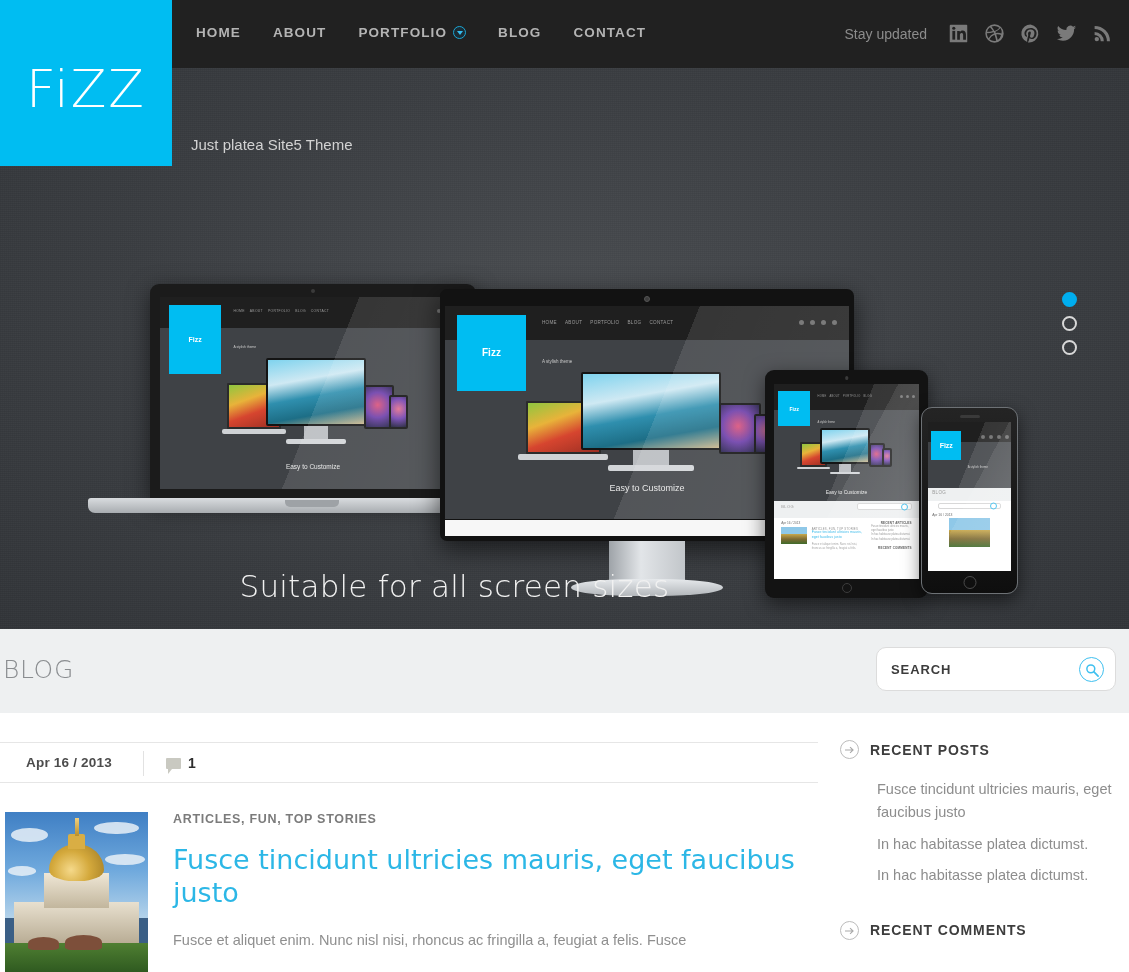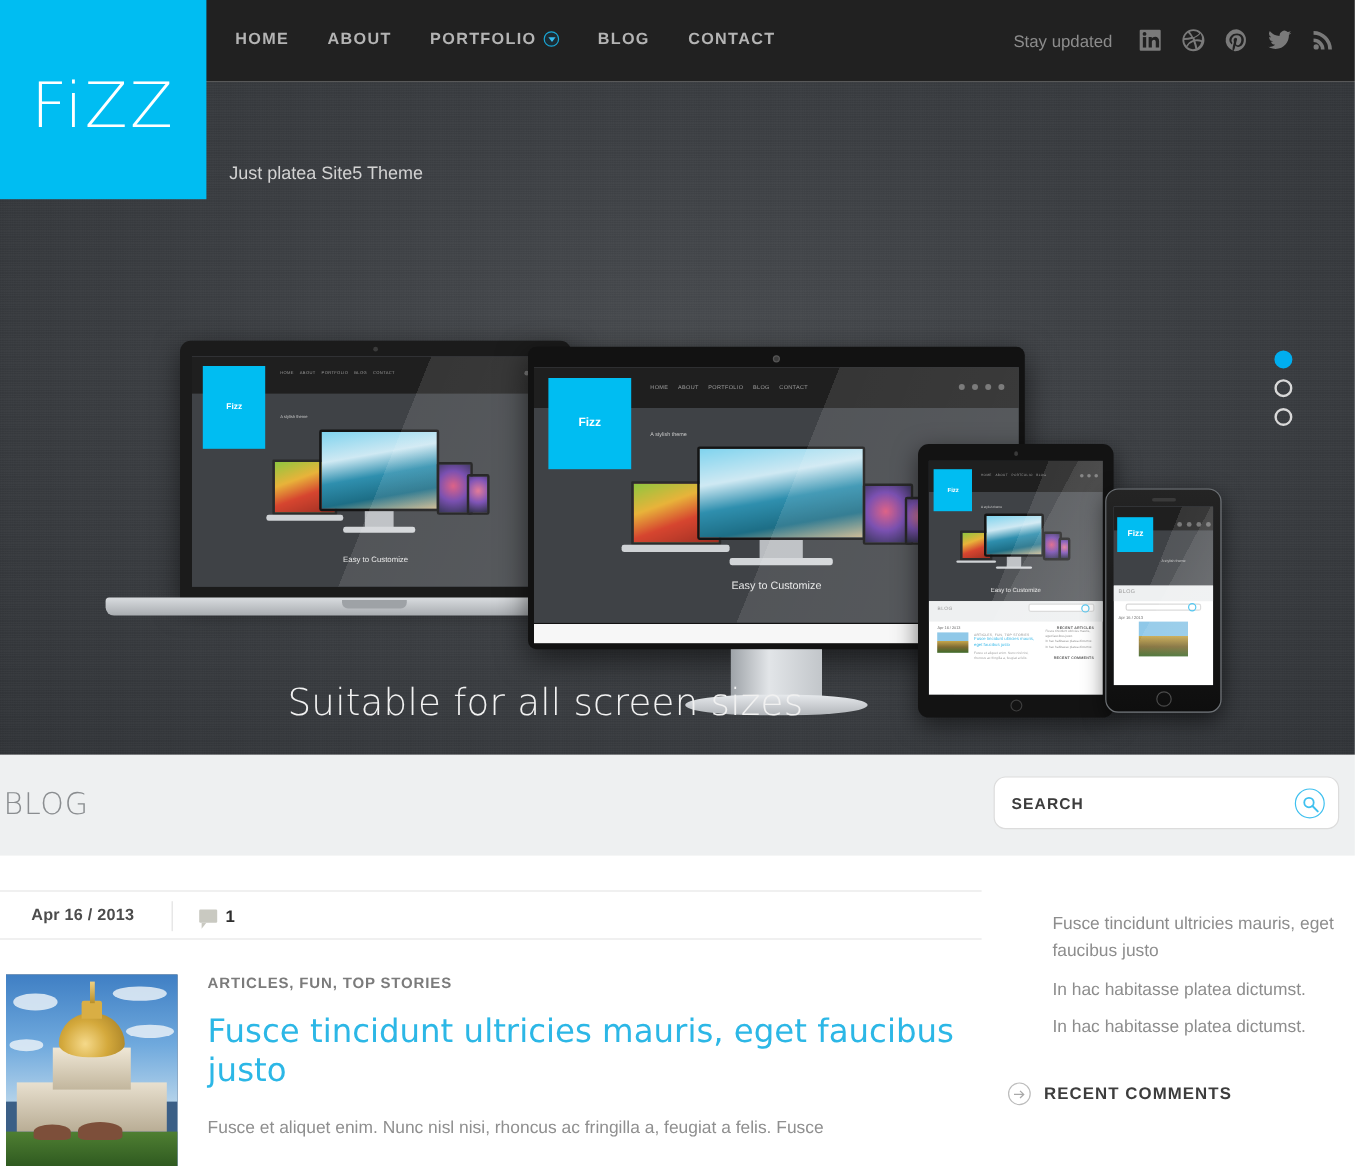--- a/index.html
+++ b/index.html
@@ -263,21 +263,21 @@
   .blogband {
     position: absolute; left:0; top:629px; width:1129px; height:84px;
     background:#eef0f1; z-index: 4;
   }
   .blog-h {
     position:absolute; left:3px; top:26px;
     font-size:25px; color:#8a8d90; font-weight:300; letter-spacing:.6px;
     font-family:"DejaVu Sans", sans-serif;
   }
   .searchbox {
-    position:absolute; right:13px; top:18px; width:288px; height:44px;
+    position:absolute; right:13px; top:18px; width:240px; height:44px;
     background:#fff; border:1px solid #dcdcdc; border-radius:10px;
   }
   .searchbox input {
     position:absolute; left:14px; top:0; width:180px; height:42px;
     border:0; outline:none; background:transparent;
     font-family:"Liberation Sans", sans-serif; font-size:13px;
     color:#3c3c3c; letter-spacing:.9px; font-weight:600;
   }
   .search-btn {
     position:absolute; right:11px; top:9px; width:25px; height:25px;
@@ -622,20 +622,28 @@
 </div>
 
 <div class="post-body">
   <div class="post-cats">ARTICLES, FUN, TOP STORIES</div>
   <div class="post-title">Fusce tincidunt ultricies mauris, eget faucibus justo</div>
   <div class="post-excerpt">Fusce et aliquet enim. Nunc nisl nisi, rhoncus ac fringilla a, feugiat a felis. Fusce</div>
 </div>
 
 <div class="sidebar">
   <div class="block1">
+    <div class="wtitle">
+      <span class="arrow-circle">
+        <svg width="11" height="10" viewBox="0 0 12 10">
+          <path d="M0 5h8M5.5 1.8 8.8 5 5.5 8.2" fill="none" stroke="#a9a9a9" stroke-width="1.2"></path>
+        </svg>
+      </span>
+      <span>RECENT POSTS</span>
+    </div>
     <ul class="wlist">
       <li>Fusce tincidunt ultricies mauris, eget faucibus justo</li>
       <li>In hac habitasse platea dictumst.</li>
       <li>In hac habitasse platea dictumst.</li>
     </ul>
   </div>
 
   <div class="block2">
     <div class="wtitle">
       <span class="arrow-circle">

